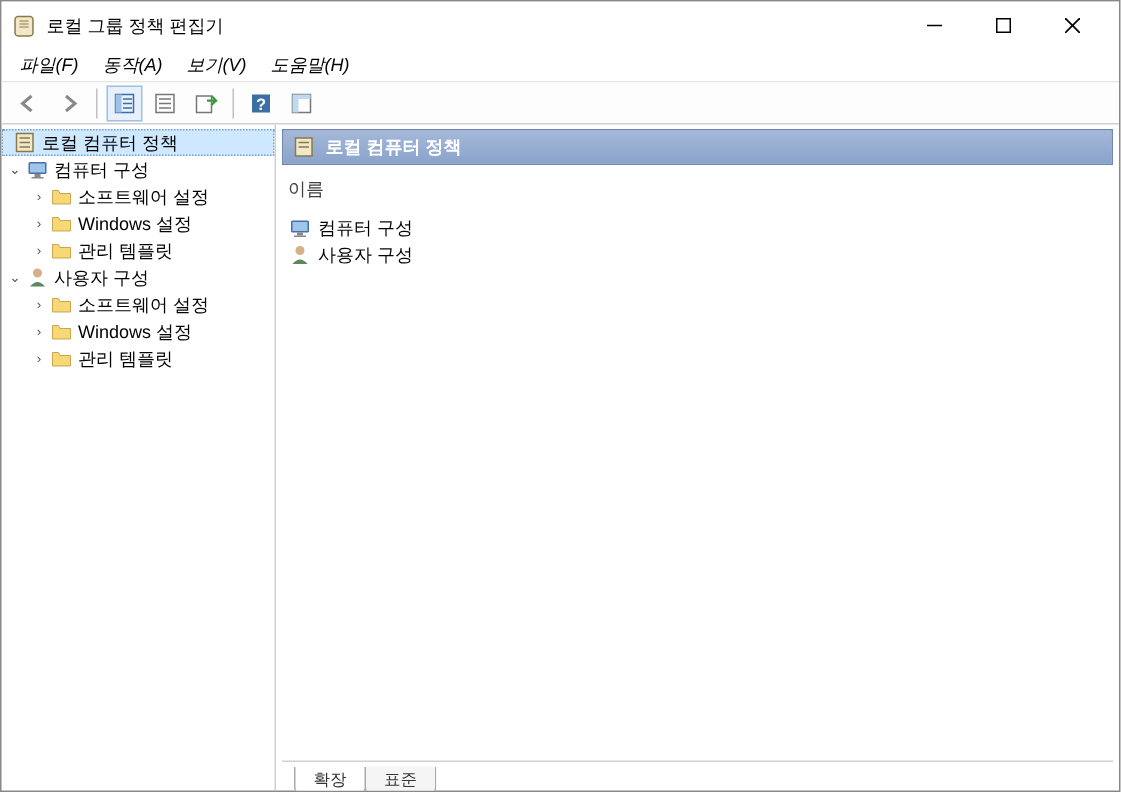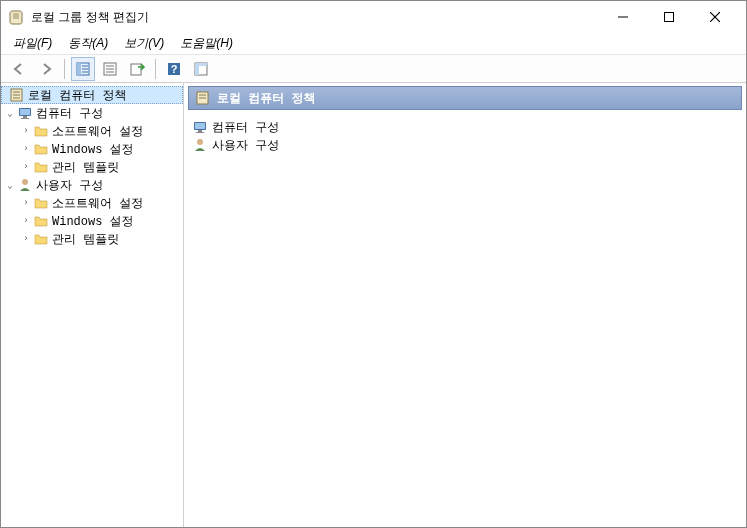--- a/index.html
+++ b/index.html
@@ -11,21 +11,21 @@
     .titlebar .win-btn { width: 46px; height: 30px; display: flex; align-items: center; justify-content: center; color: #222; }
     
     .menubar { display: flex; height: 22px; padding: 0 4px; background: #fff; border-bottom: 1px solid #e5e5e5; }
     .menubar .menu-item { padding: 2px 8px; height: 20px; display: flex; align-items: center; font-style: italic; }
     
     .toolbar { display: flex; align-items: center; height: 28px; padding: 2px 6px; gap: 3px; border-bottom: 1px solid #d0d0d0; background: #fdfdfd; }
     .toolbar .tb-btn { width: 24px; height: 24px; display: flex; align-items: center; justify-content: center; border: 1px solid transparent; }
     .toolbar .tb-btn.boxed { border: 1px solid #a0c0e0; background: #e8f0fb; }
     .toolbar .sep { width: 1px; height: 20px; background: #c0c0c0; margin: 0 3px; }
     
-    .content { display: flex; height: calc(100% - 30px - 22px - 28px); font-family: Liberation Mono, monospace; }
+    .content { display: flex; height: calc(100% - 30px - 22px - 28px); }
     
     .tree-panel { width: 183px; border-right: 1px solid #d0d0d0; overflow: auto; padding-top: 3px; }
     .tree-node { display: flex; align-items: center; height: 18px; padding-left: 3px; white-space: nowrap; }
     .tree-node.selected { background: #cde8ff; border: 1px dotted #7da2ce; }
     .tree-toggle { width: 12px; height: 12px; display: inline-flex; align-items: center; justify-content: center; font-size: 9px; color: #555; margin-right: 1px; }
     .tree-spacer { display: inline-block; }
     .tree-icon { width: 16px; height: 16px; margin-right: 3px; display: inline-flex; align-items: center; justify-content: center; }
     .tree-label { color: #000; }
     
     .right-panel { flex: 1; display: flex; flex-direction: column; }
@@ -236,20 +236,21 @@
     <div class="right-header">
       <span class="hdr-icon"><svg viewBox="0 0 16 16" width="16" height="16">
             <rect x="2" y="2" width="11" height="12" fill="#f0e8c8" stroke="#8a7a4a"></rect>
             <line x1="4" y1="5" x2="11" y2="5" stroke="#8a7a4a"></line>
             <line x1="4" y1="8" x2="11" y2="8" stroke="#8a7a4a"></line>
           </svg></span>
       <span>로컬 컴퓨터 정책</span>
     </div>
     <div class="right-body">
       <div class="list-col">
+        <div class="list-header">이름</div>
         <div class="list-item">
           <span class="li-icon">
               <svg width="16" height="16">
                 <rect x="2" y="3" width="12" height="8" fill="#4a6fa5" rx="1"></rect>
                 <rect x="3" y="4" width="10" height="6" fill="#9ec5ea"></rect>
                 <rect x="6" y="11" width="4" height="2" fill="#888"></rect>
                 <rect x="4" y="13" width="8" height="1" fill="#888"></rect>
               </svg>
             </span>
           <span>컴퓨터 구성</span>
@@ -258,14 +259,18 @@
           <span class="li-icon">
               <svg width="16" height="16">
                 <circle cx="8" cy="5" r="3" fill="#d8b088"></circle>
                 <path d="M3 14 q5 -6 10 0 z" fill="#5a8a5a"></path>
               </svg>
             </span>
           <span>사용자 구성</span>
         </div>
       </div>
     </div>
+    <div class="tabs-bar">
+      <div class="tab active">확장</div>
+      <div class="tab">표준</div>
+    </div>
   </div>
 </div>
 
 </body></html>

